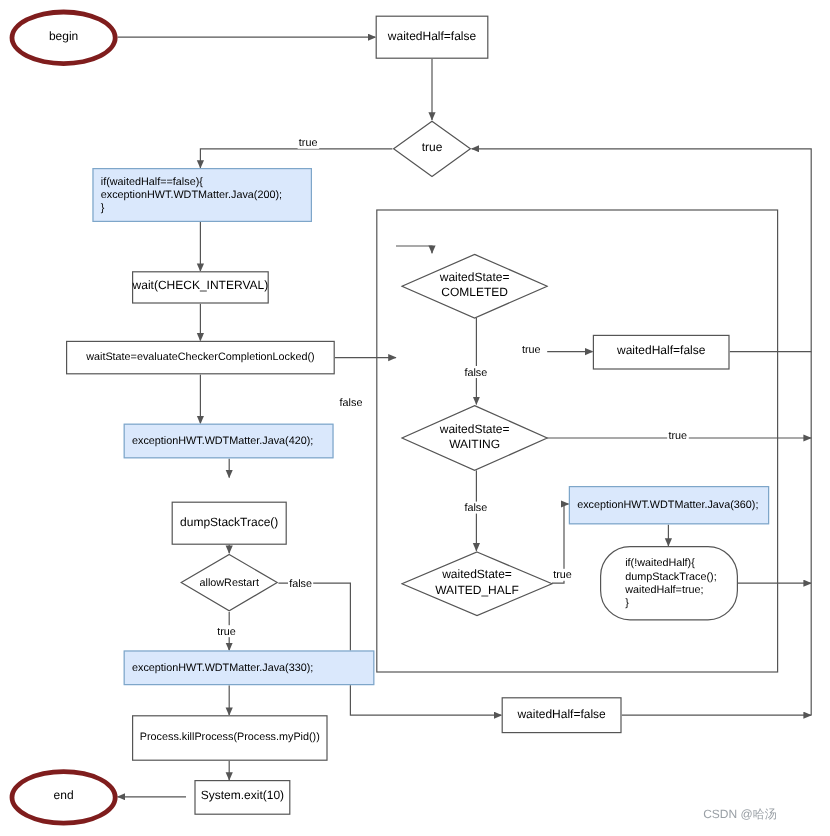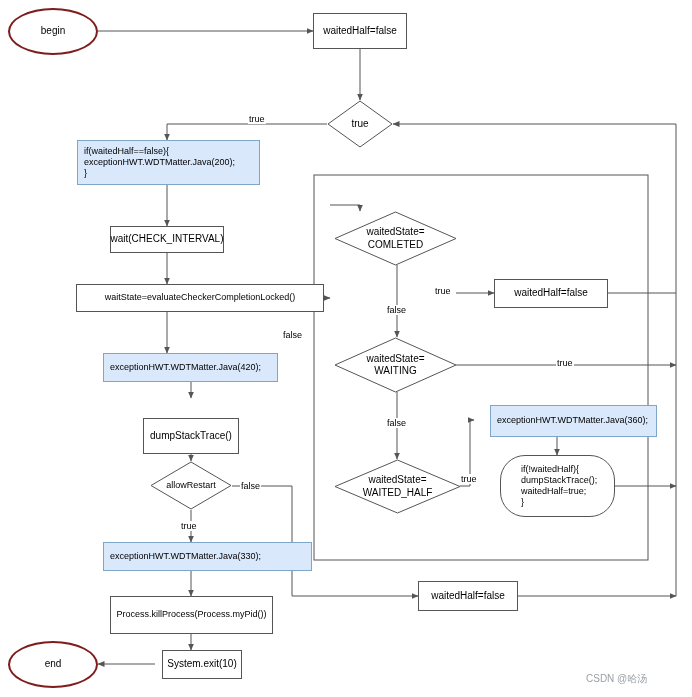--- a/index.html
+++ b/index.html
@@ -37,21 +37,21 @@
     background: #ffffff;
   }
   .rect-blue {
     border: 1px solid #7ea6c9;
     background: #dae8fc;
     justify-content: flex-start;
     text-align: left;
     padding-left: 6px;
   }
   .ellipse {
-    border: 2px solid #7f1d1d;
+    border: 4px solid #7f1d1d;
     background: #ffffff;
     border-radius: 50%;
   }
   .diamond-wrap {
     position: absolute;
   }
   .diamond-shape {
     position: absolute;
     left: 0; top: 0;
     width: 100%;
@@ -170,21 +170,21 @@
   </svg>
   <div class="diamond-label">true</div>
 </div>
 
 <div class="node rect rect-blue" style="left:77px; top:140px; width:183px; height:45px; font-size:9px;">if(waitedHalf==false){
   exceptionHWT.WDTMatter.Java(200);
 }</div>
 
 <div class="node rect" style="left:110px; top:226px; width:114px; height:27px;">wait(CHECK_INTERVAL)</div>
 
-<div class="node rect" style="left:55px; top:284px; width:248px; height:28px; font-size:9px;margin-left:21px;">waitState=evaluateCheckerCompletionLocked()</div>
+<div class="node rect" style="left:55px; top:284px; width:224px; height:28px; font-size:9px;">waitState=evaluateCheckerCompletionLocked()</div>
 
 <div class="node rect rect-blue" style="left:103px; top:353px; width:175px; height:29px; font-size:9px;">exceptionHWT.WDTMatter.Java(420);</div>
 
 <div class="node rect" style="left:143px; top:398px; width:96px; height:36px;margin-top:20px;">dumpStackTrace()</div>
 
 <div class="diamond-wrap" style="left:150px; top:461px; width:82px; height:49px;">
   <svg class="diamond-shape" viewBox="0 0 82 49" xmlns="http://www.w3.org/2000/svg">
     <polygon points="41,1 81,24.5 41,48 1,24.5" fill="#ffffff" stroke="#555555" stroke-width="1"></polygon>
   </svg>
   <div class="diamond-label" style="font-size:9px;">allowRestart</div>
@@ -209,21 +209,21 @@
 <div class="node rect" style="left:494px; top:279px; width:114px; height:29px;">waitedHalf=false</div>
 
 <div class="diamond-wrap" style="left:334px; top:337px; width:123px; height:56px;">
   <svg class="diamond-shape" viewBox="0 0 123 56" xmlns="http://www.w3.org/2000/svg">
     <polygon points="61.5,1 122,28 61.5,55 1,28" fill="#ffffff" stroke="#555555" stroke-width="1"></polygon>
   </svg>
   <div class="diamond-label">waitedState=
 WAITING</div>
 </div>
 
-<div class="node rect rect-blue" style="left:474px; top:405px; width:167px; height:32px; font-size:9px;margin-left:16px;">exceptionHWT.WDTMatter.Java(360);</div>
+<div class="node rect rect-blue" style="left:474px; top:405px; width:167px; height:32px; font-size:9px;">exceptionHWT.WDTMatter.Java(360);</div>
 
 <div class="node rect" style="left:500px; top:455px; width:115px; height:62px; font-size:9px; justify-content:flex-start; text-align:left; padding-left:20px;border-radius:25px;">if(!waitedHalf){
    dumpStackTrace();
    waitedHalf=true;
 }</div>
 
 <div class="diamond-wrap" style="left:334px; top:459px; width:127px; height:55px;">
   <svg class="diamond-shape" viewBox="0 0 127 55" xmlns="http://www.w3.org/2000/svg">
     <polygon points="63.5,1 126,27.5 63.5,54 1,27.5" fill="#ffffff" stroke="#555555" stroke-width="1"></polygon>
   </svg>

